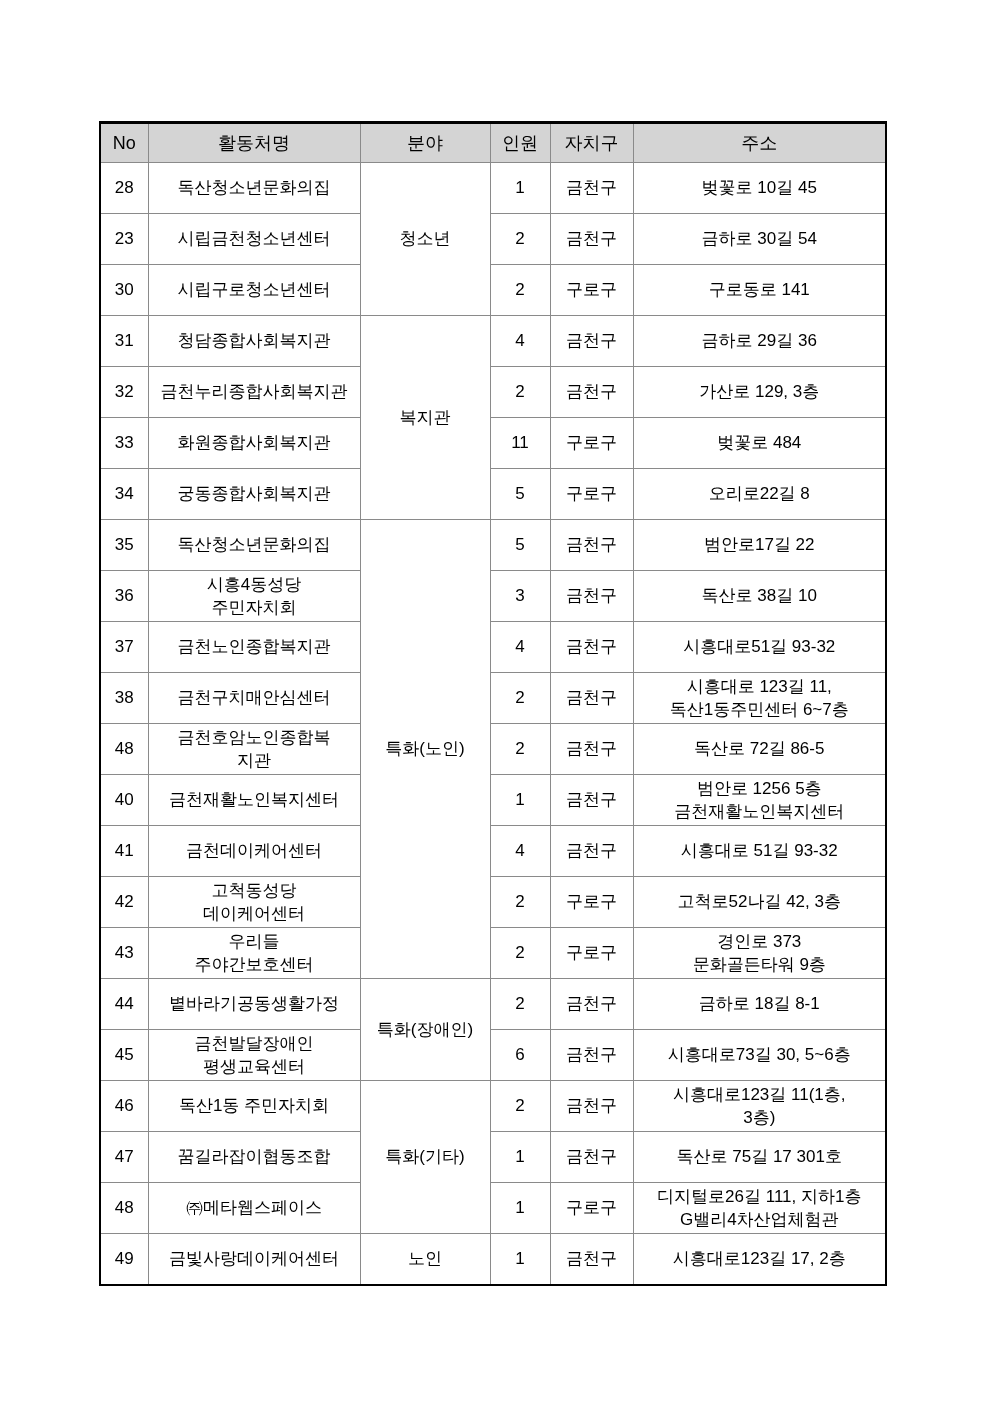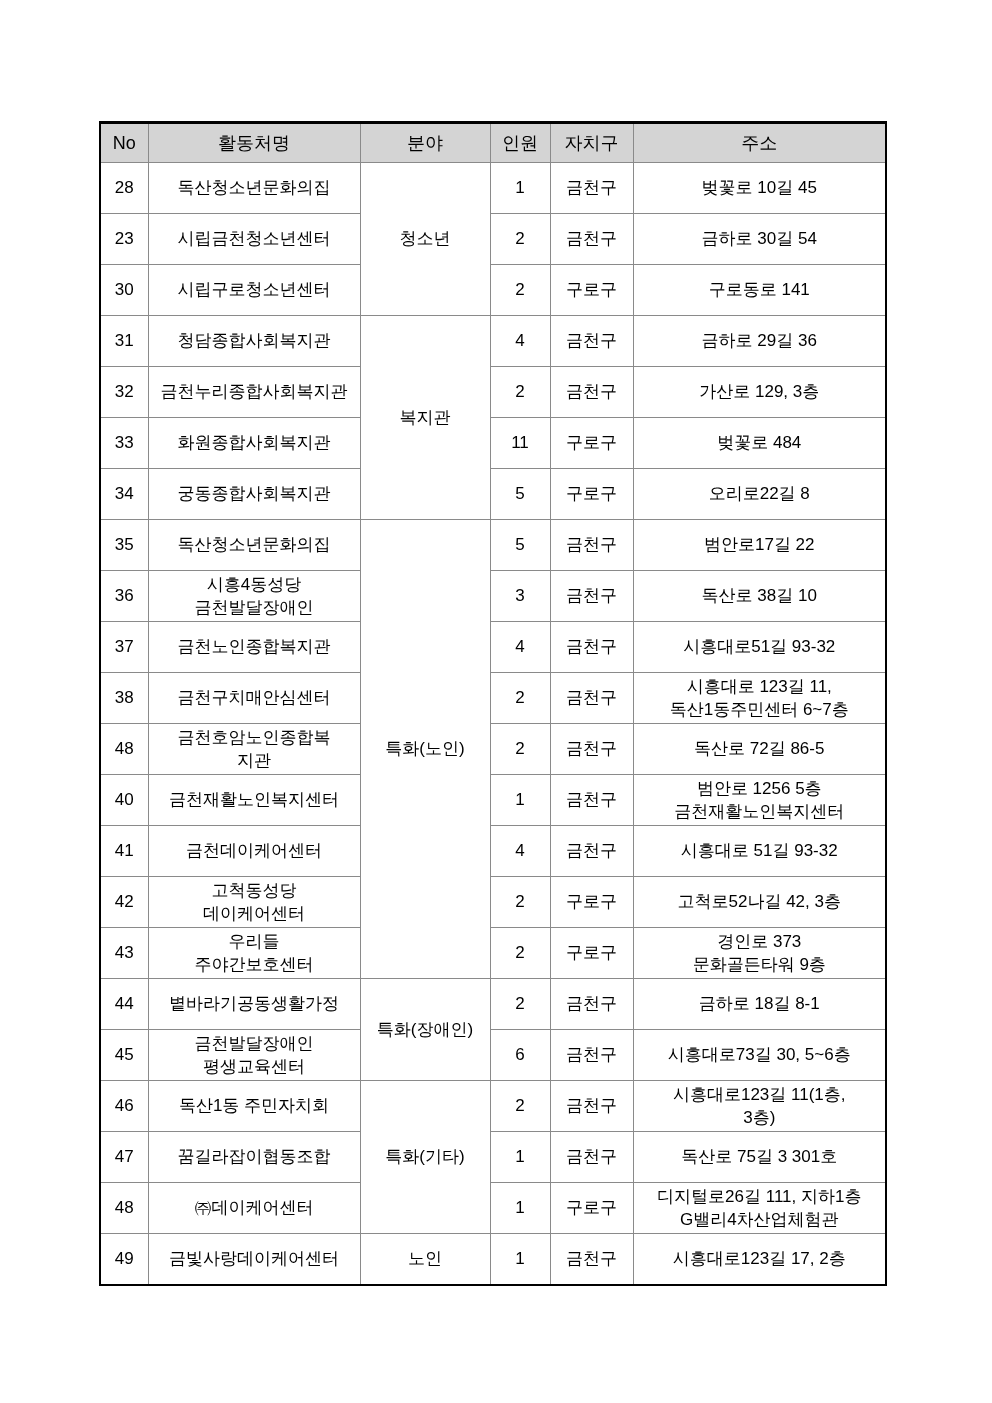--- a/index.html
+++ b/index.html
@@ -140,21 +140,21 @@
           <td>35</td>
           <td>독산청소년문화의집</td>
           <td rowspan="9">특화(노인)</td>
           <td>5</td>
           <td>금천구</td>
           <td>범안로17길 22</td>
         </tr>
         <tr>
           <td>36</td>
           <td>시흥4동성당
-금천발달장애인</td>
+주민자치회</td>
           <td>3</td>
           <td>금천구</td>
           <td>독산로 38길 10</td>
         </tr>
         <tr>
           <td>37</td>
           <td>금천노인종합복지관</td>
           <td>4</td>
           <td>금천구</td>
           <td>시흥대로51길 93-32</td>
@@ -230,25 +230,25 @@
           <td>2</td>
           <td>금천구</td>
           <td>시흥대로123길 11(1층,
 3층)</td>
         </tr>
         <tr>
           <td>47</td>
           <td>꿈길라잡이협동조합</td>
           <td>1</td>
           <td>금천구</td>
-          <td>독산로 75길 3 301호</td>
+          <td>독산로 75길 17 301호</td>
         </tr>
         <tr>
           <td>48</td>
-          <td>㈜데이케어센터</td>
+          <td>㈜메타웹스페이스</td>
           <td>1</td>
           <td>구로구</td>
           <td>디지털로26길 111, 지하1층
 G밸리4차산업체험관</td>
         </tr>
         <tr>
           <td>49</td>
           <td>금빛사랑데이케어센터</td>
           <td rowspan="1">노인</td>
           <td>1</td>

